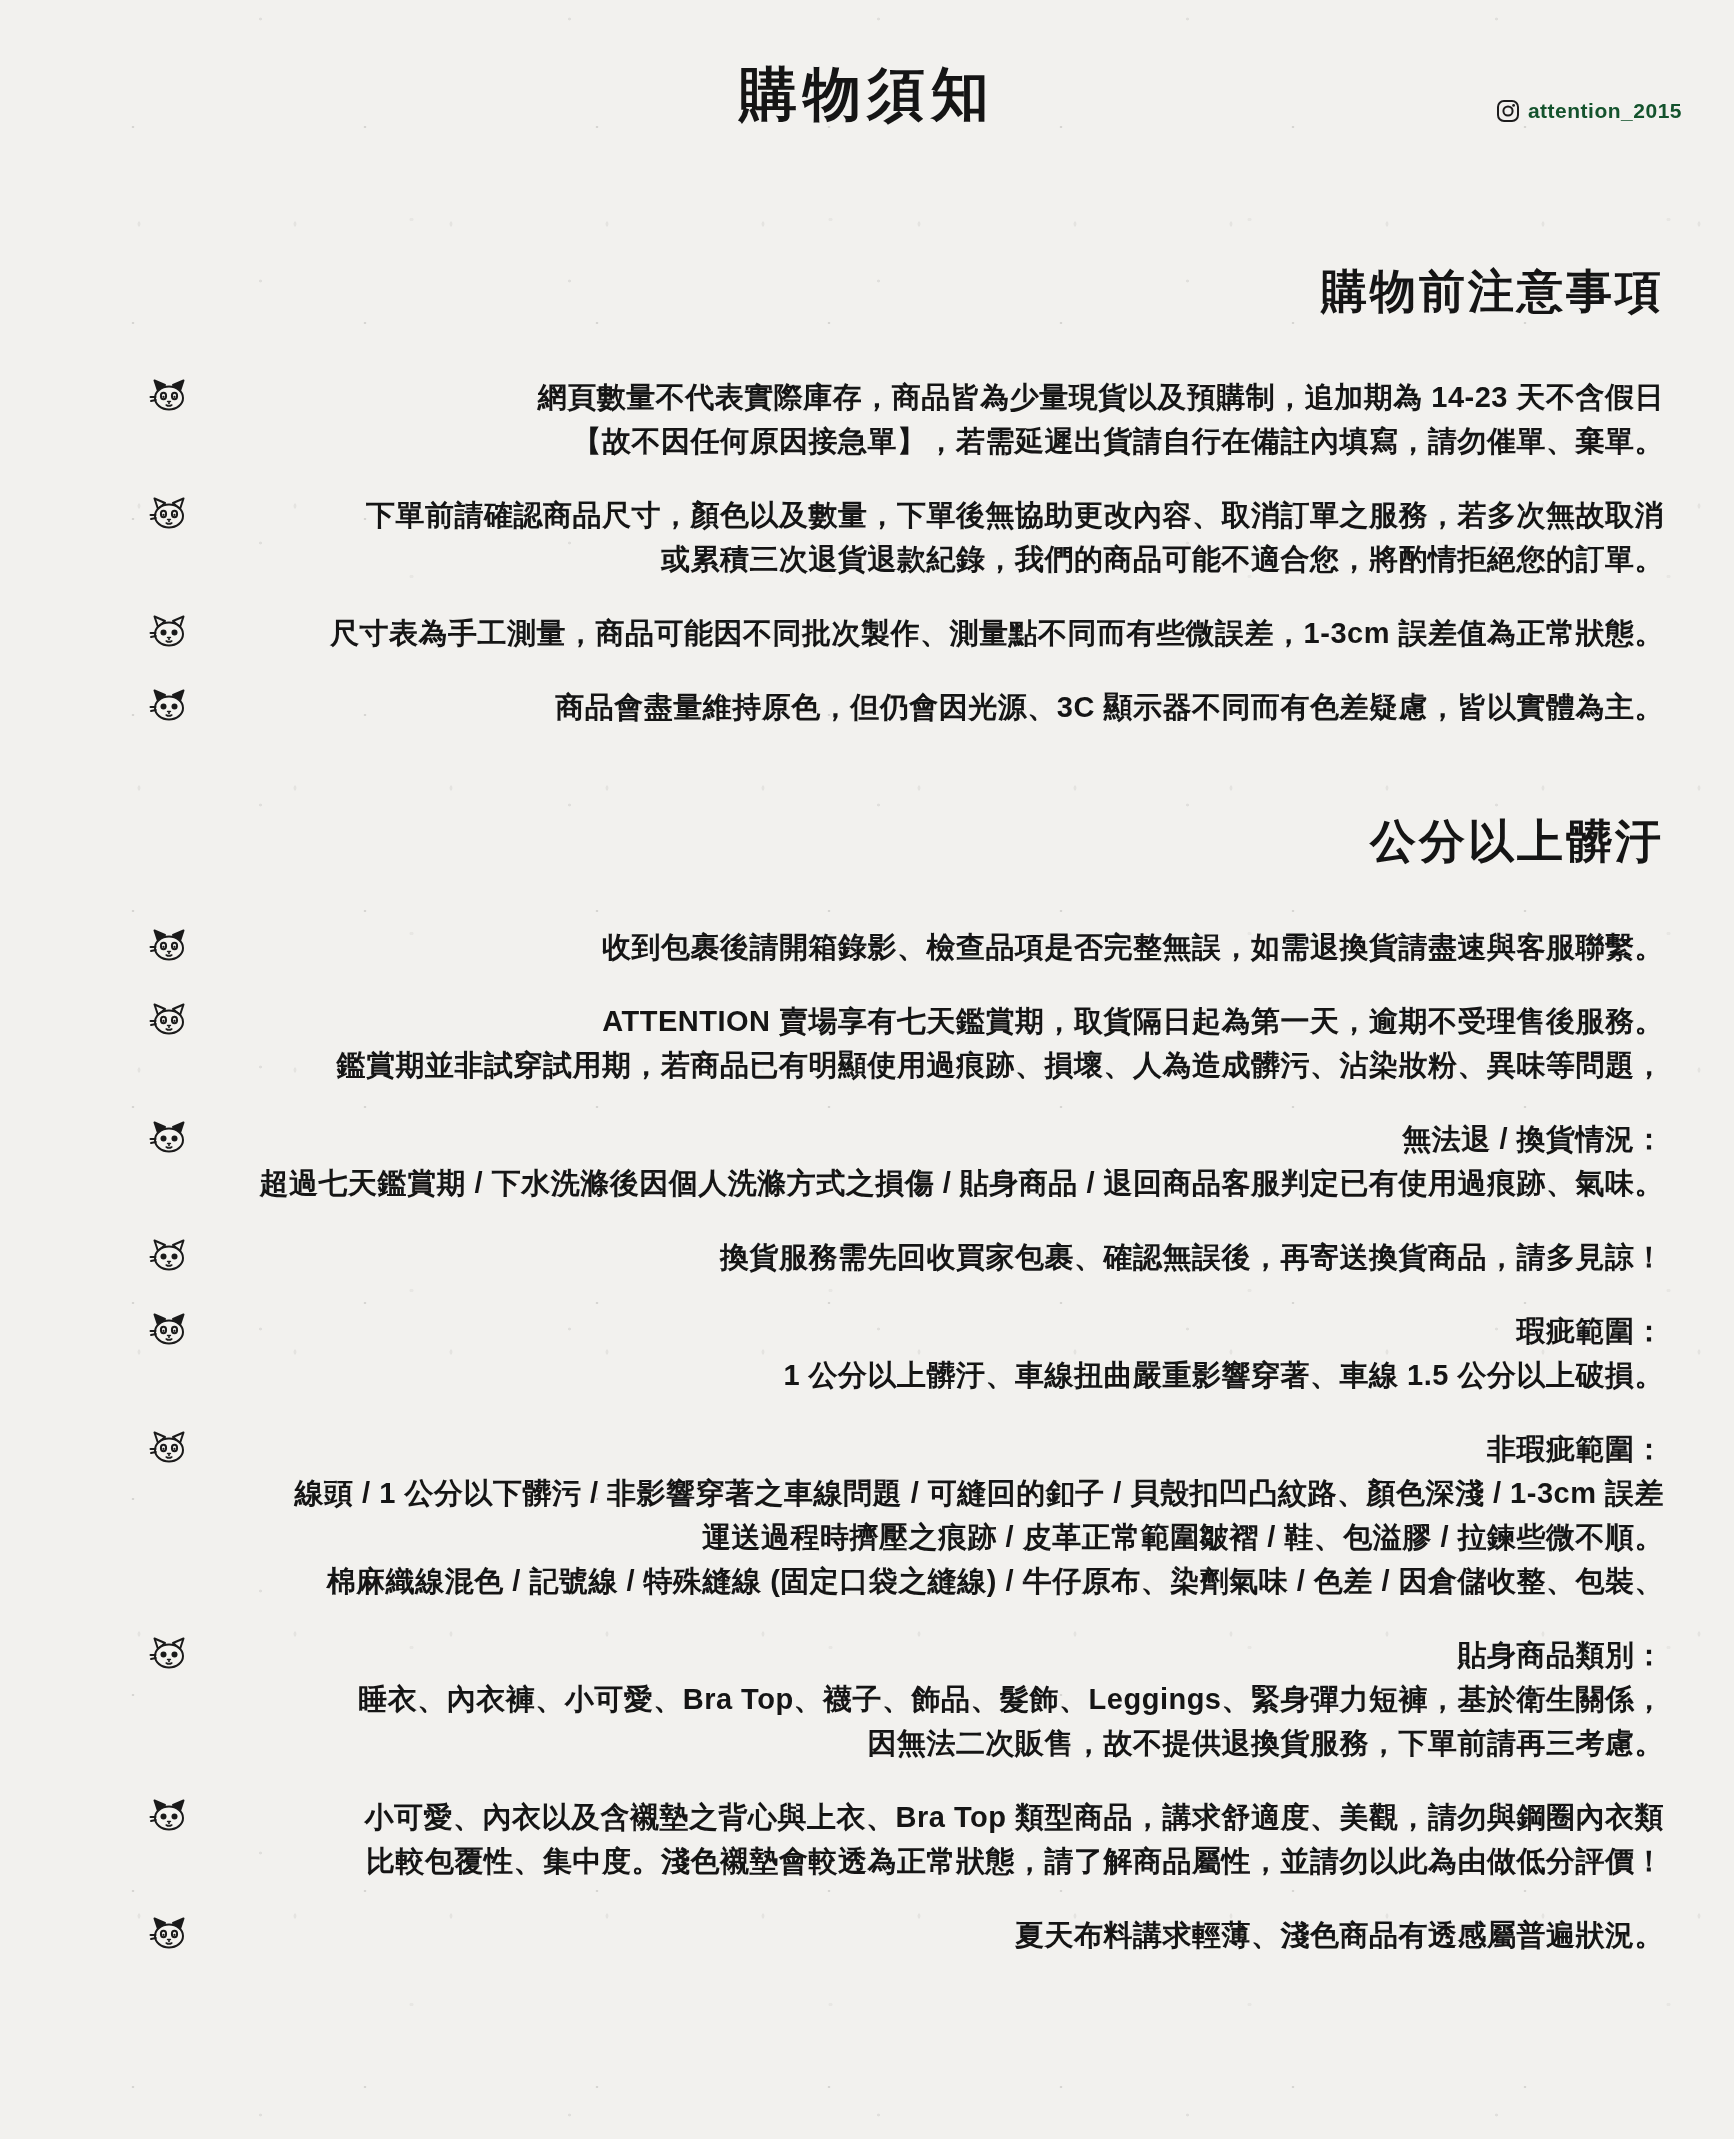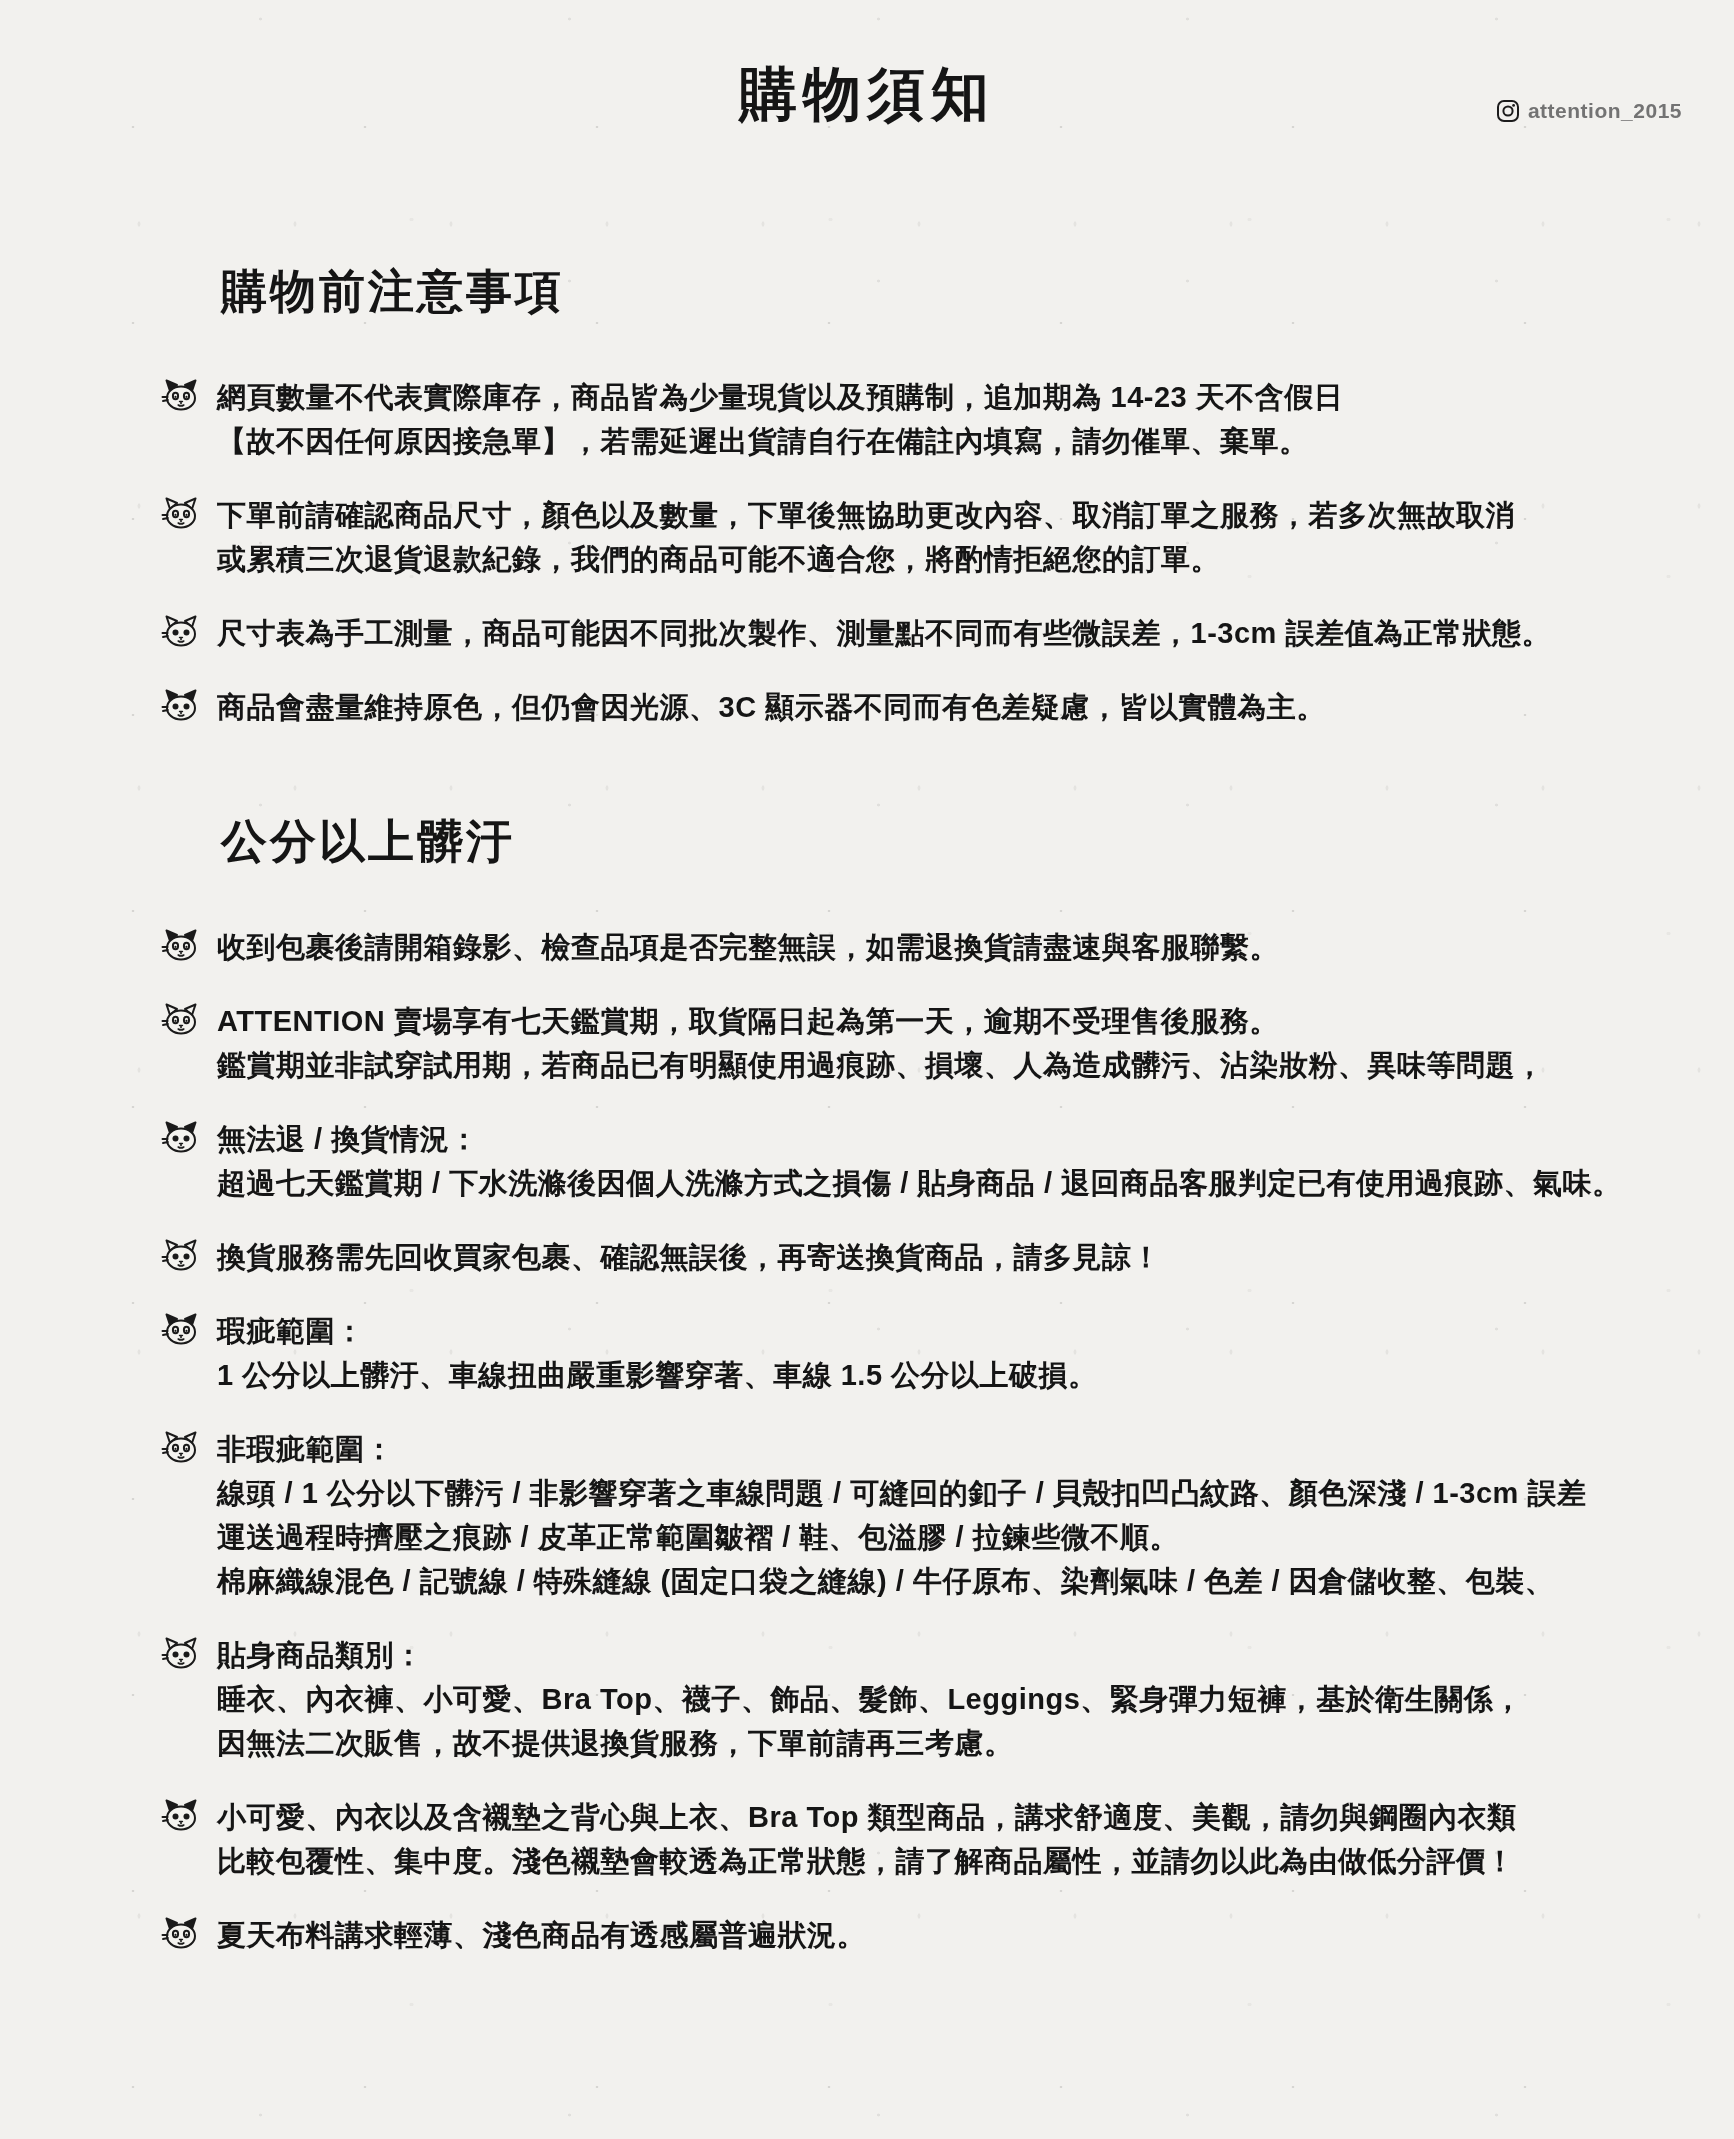--- a/index.html
+++ b/index.html
@@ -35,28 +35,28 @@
     font-size:58px;
     font-weight:800;
     letter-spacing:6px;
   }
   .ig-badge{
     position:absolute;
     top:99px;right:52px;
     display:flex;align-items:center;gap:8px;
     font-size:21px;font-weight:700;
     letter-spacing:0.5px;
-    color:#737373;
+    color:#14532d;
   }
   .ig-badge svg{display:block;}
   .content{
     position:relative;
     padding:0 70px 0 149px;
   }
-  .section{margin:12px;}
+  .section{margin:0;text-align:right;}
   .section:nth-of-type(1){margin-top:127px;}
   .section:nth-of-type(2){margin-top:82px;}
   .section-heading{
     margin:0 0 52px 60px;
     font-size:46px;
     font-weight:800;
     letter-spacing:3px;
   }
   .item{
     display:flex;

